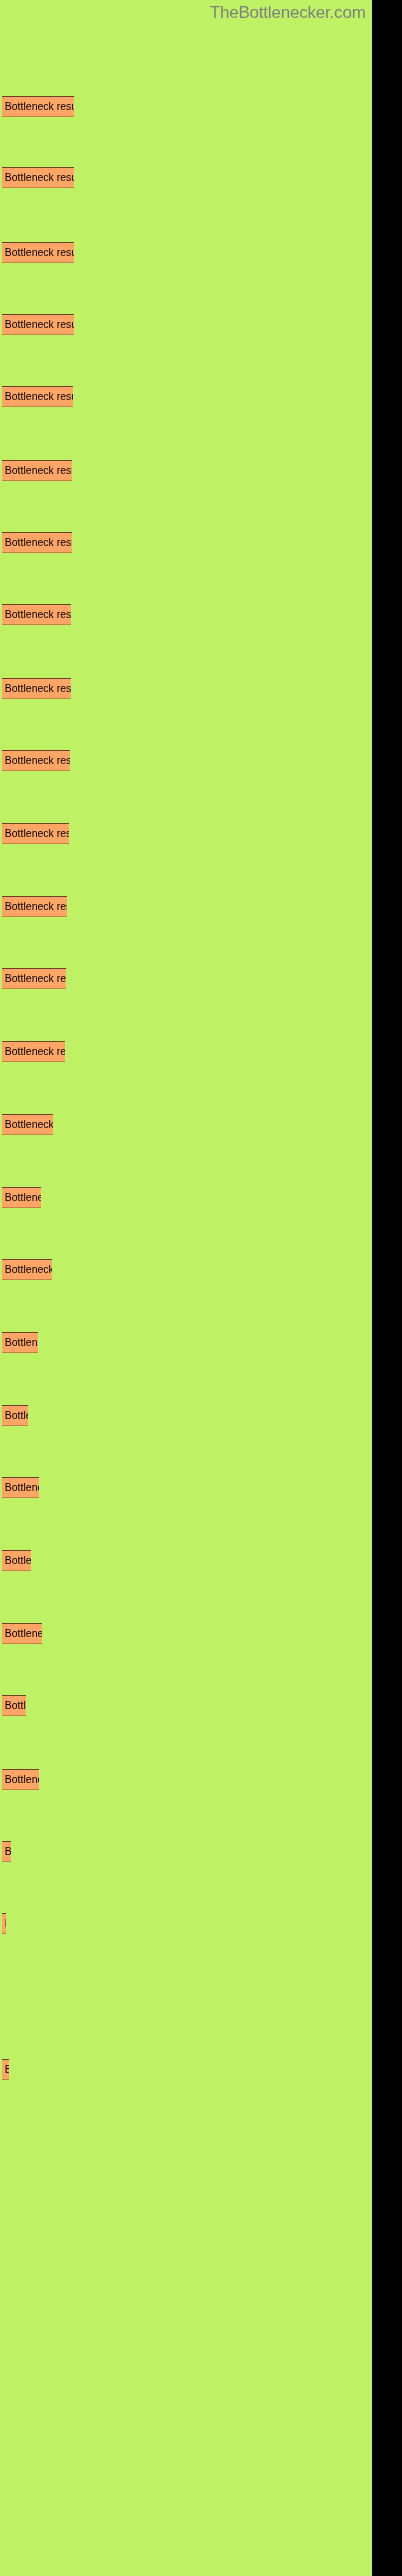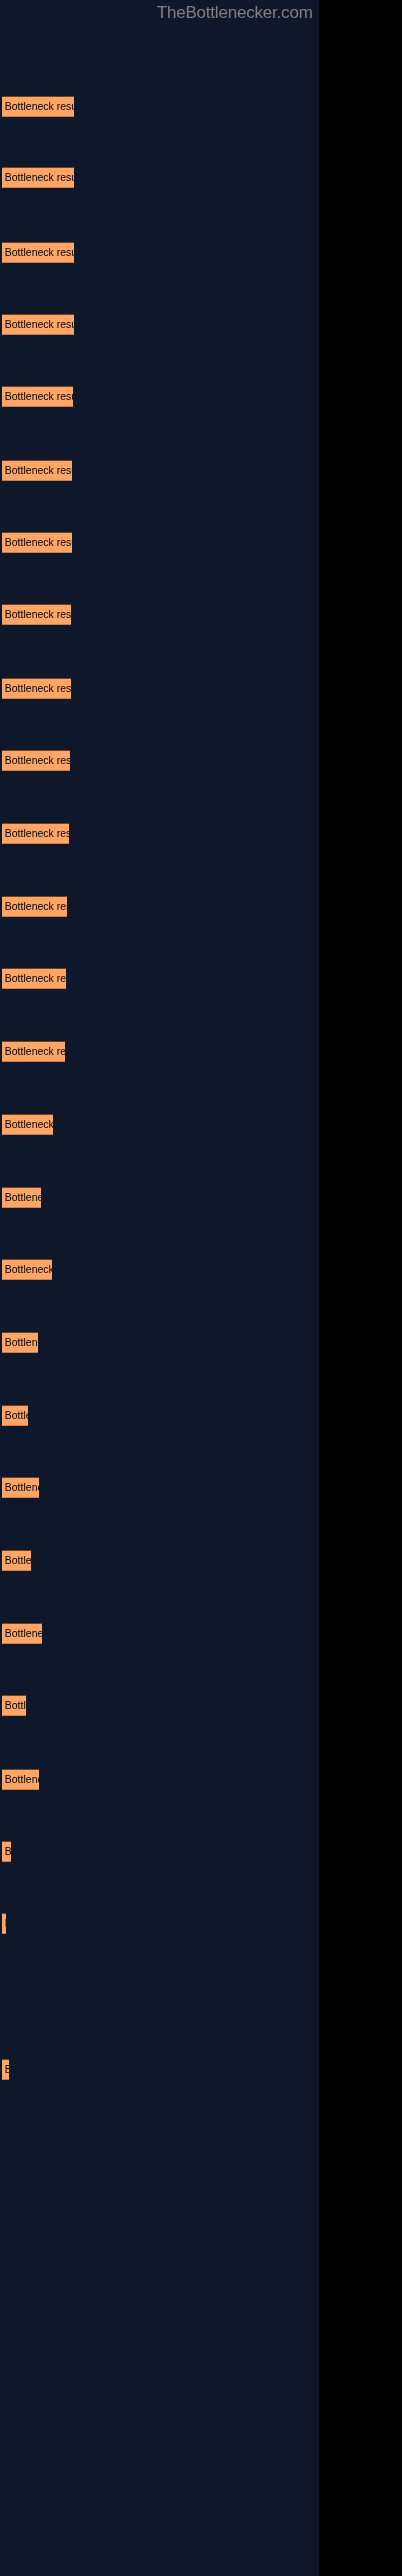--- a/index.html
+++ b/index.html
@@ -10,23 +10,23 @@
   body {
     width: 403px;
     height: 2576px;
     position: relative;
     overflow: hidden;
     font-family: "Liberation Sans", sans-serif;
   }
   #chart-root {
     position: absolute;
     left: 0; top: 0;
-    width: 319px;
+    width: 372px;
     height: 2576px;
-    background: #0f172a;
+    background: #bef264;
     text-decoration: underline;
   }
   .site-title {
     position: absolute;
     right: 6.4px;
     top: 1.6px;
     color: #808080;
     font-size: 17px;
     font-family: "Liberation Sans", sans-serif;
     letter-spacing: -0.2px;

